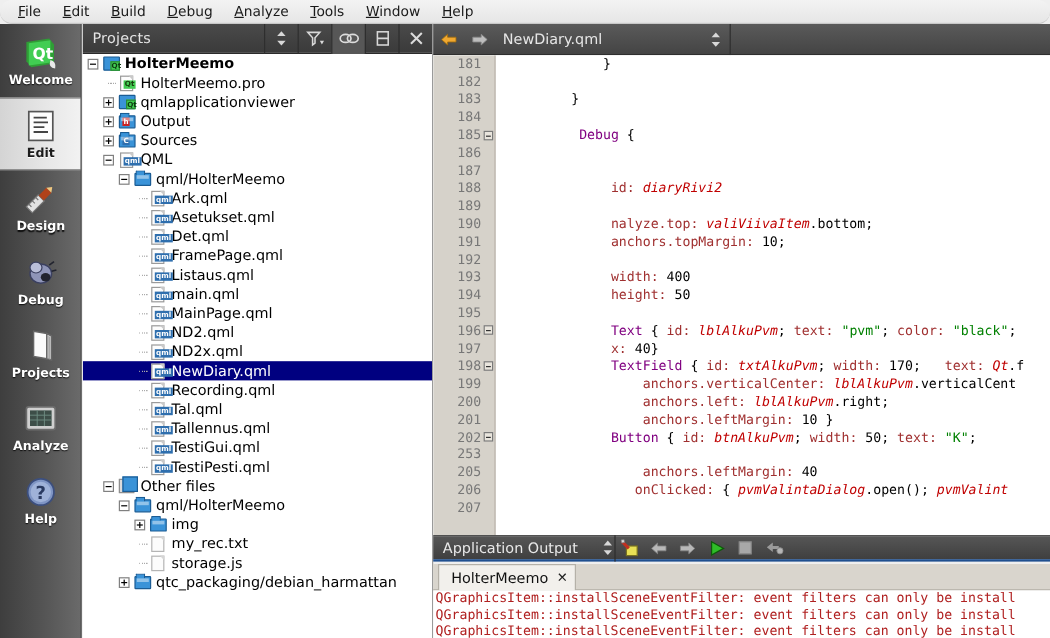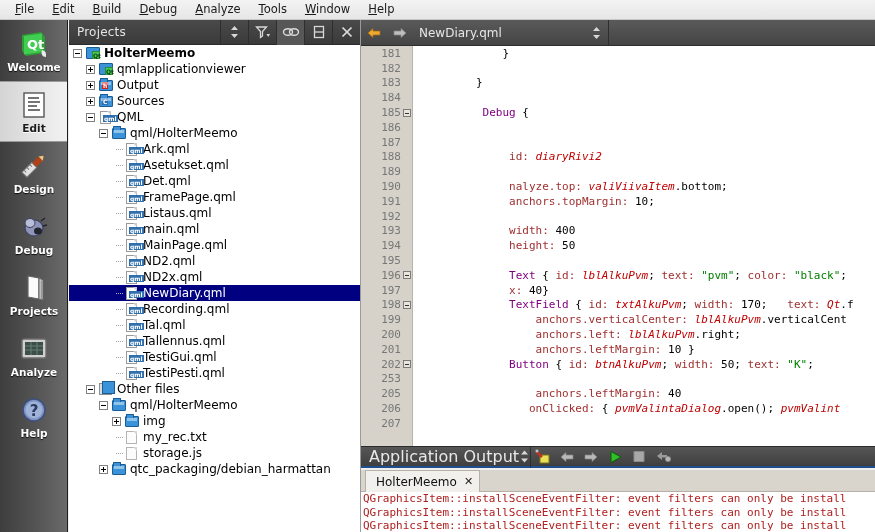--- a/index.html
+++ b/index.html
@@ -9,21 +9,21 @@
     font-family: "DejaVu Sans", sans-serif;
     background: #efefef;
   }
   #app { position: relative; width: 875px; height: 532px; }
 
   
   .menubar {
     position: absolute; left: 0; top: 0; width: 875px; height: 20px;
     background: linear-gradient(to bottom,#f3f3f3,#e6e6e6);
     border-bottom: 1px solid #c8c8c8;
-    display: flex; align-items: center; padding-left: 6px;
+    display: flex; align-items: center; padding-left: 6px; border-radius: 10px;
   }
   .menu-item {
     font-size: 11.5px; color: #1a1a1a; padding: 2px 9px 3px 9px;
     line-height: 14px; white-space: nowrap; cursor: default;
   }
   .menu-item u { text-decoration: underline; }
 
   
   .modebar {
     position: absolute; left: 0; top: 20px; width: 68px; height: 512px;
@@ -215,21 +215,21 @@
     position: absolute; left: 361px; top: 446px; width: 514px; height: 22px;
     background: linear-gradient(to bottom,#565656,#3f3f3f);
     border-top: 1px solid #2b2b2b;
     border-bottom: 2px solid #1f4f8f;
     display: flex; align-items: center;
   }
   .out-combo {
     display: flex; align-items: center; height: 22px; padding-left: 8px;
     min-width: 152px; border-right: 1px solid #2e2e2e;
   }
-  .out-combo .nm { color: #e8e8e8; font-size: 16px; flex: 1; }
+  .out-combo .nm { color: #e8e8e8; font-size: 12px; flex: 1; }
   .out-btn { width: 24px; height: 22px; display:flex; align-items:center;
              justify-content:center; cursor:default; }
 
   .out-tabs {
     position: absolute; left: 361px; top: 470px; width: 514px; height: 22px;
     background: #d9d5cd; border-bottom: 1px solid #b5b1a8;
   }
   .out-tab {
     position: absolute; left: 4px; top: 0; height: 22px;
     background: #f2f0ec; border: 1px solid #b5b1a8; border-bottom: none;
@@ -378,20 +378,30 @@
   <div class="tree" id="tree">
       <div class="row bold">
         <span class="ind" style="width: 4px;"></span>
         <span class="exp"></span>
         <span class="ico">
           <div class="ico-proj">
             <span class="qtleaf">Qt</span>
           </div>
         </span>
         <span class="lbl">HolterMeemo</span>
+      </div>
+      <div class="row">
+        <span class="ind" style="width: 17px;"></span>
+        <span class="dots"></span>
+        <span class="ico">
+          <div class="ico-file">
+            <span class="badge b-qt">Qt</span>
+          </div>
+        </span>
+        <span class="lbl">HolterMeemo.pro</span>
       </div>
       <div class="row">
         <span class="ind" style="width: 17px;"></span>
         <span class="exp plus"></span>
         <span class="ico">
           <div class="ico-proj">
             <span class="qtleaf">Qt</span>
           </div>
         </span>
         <span class="lbl">qmlapplicationviewer</span>

